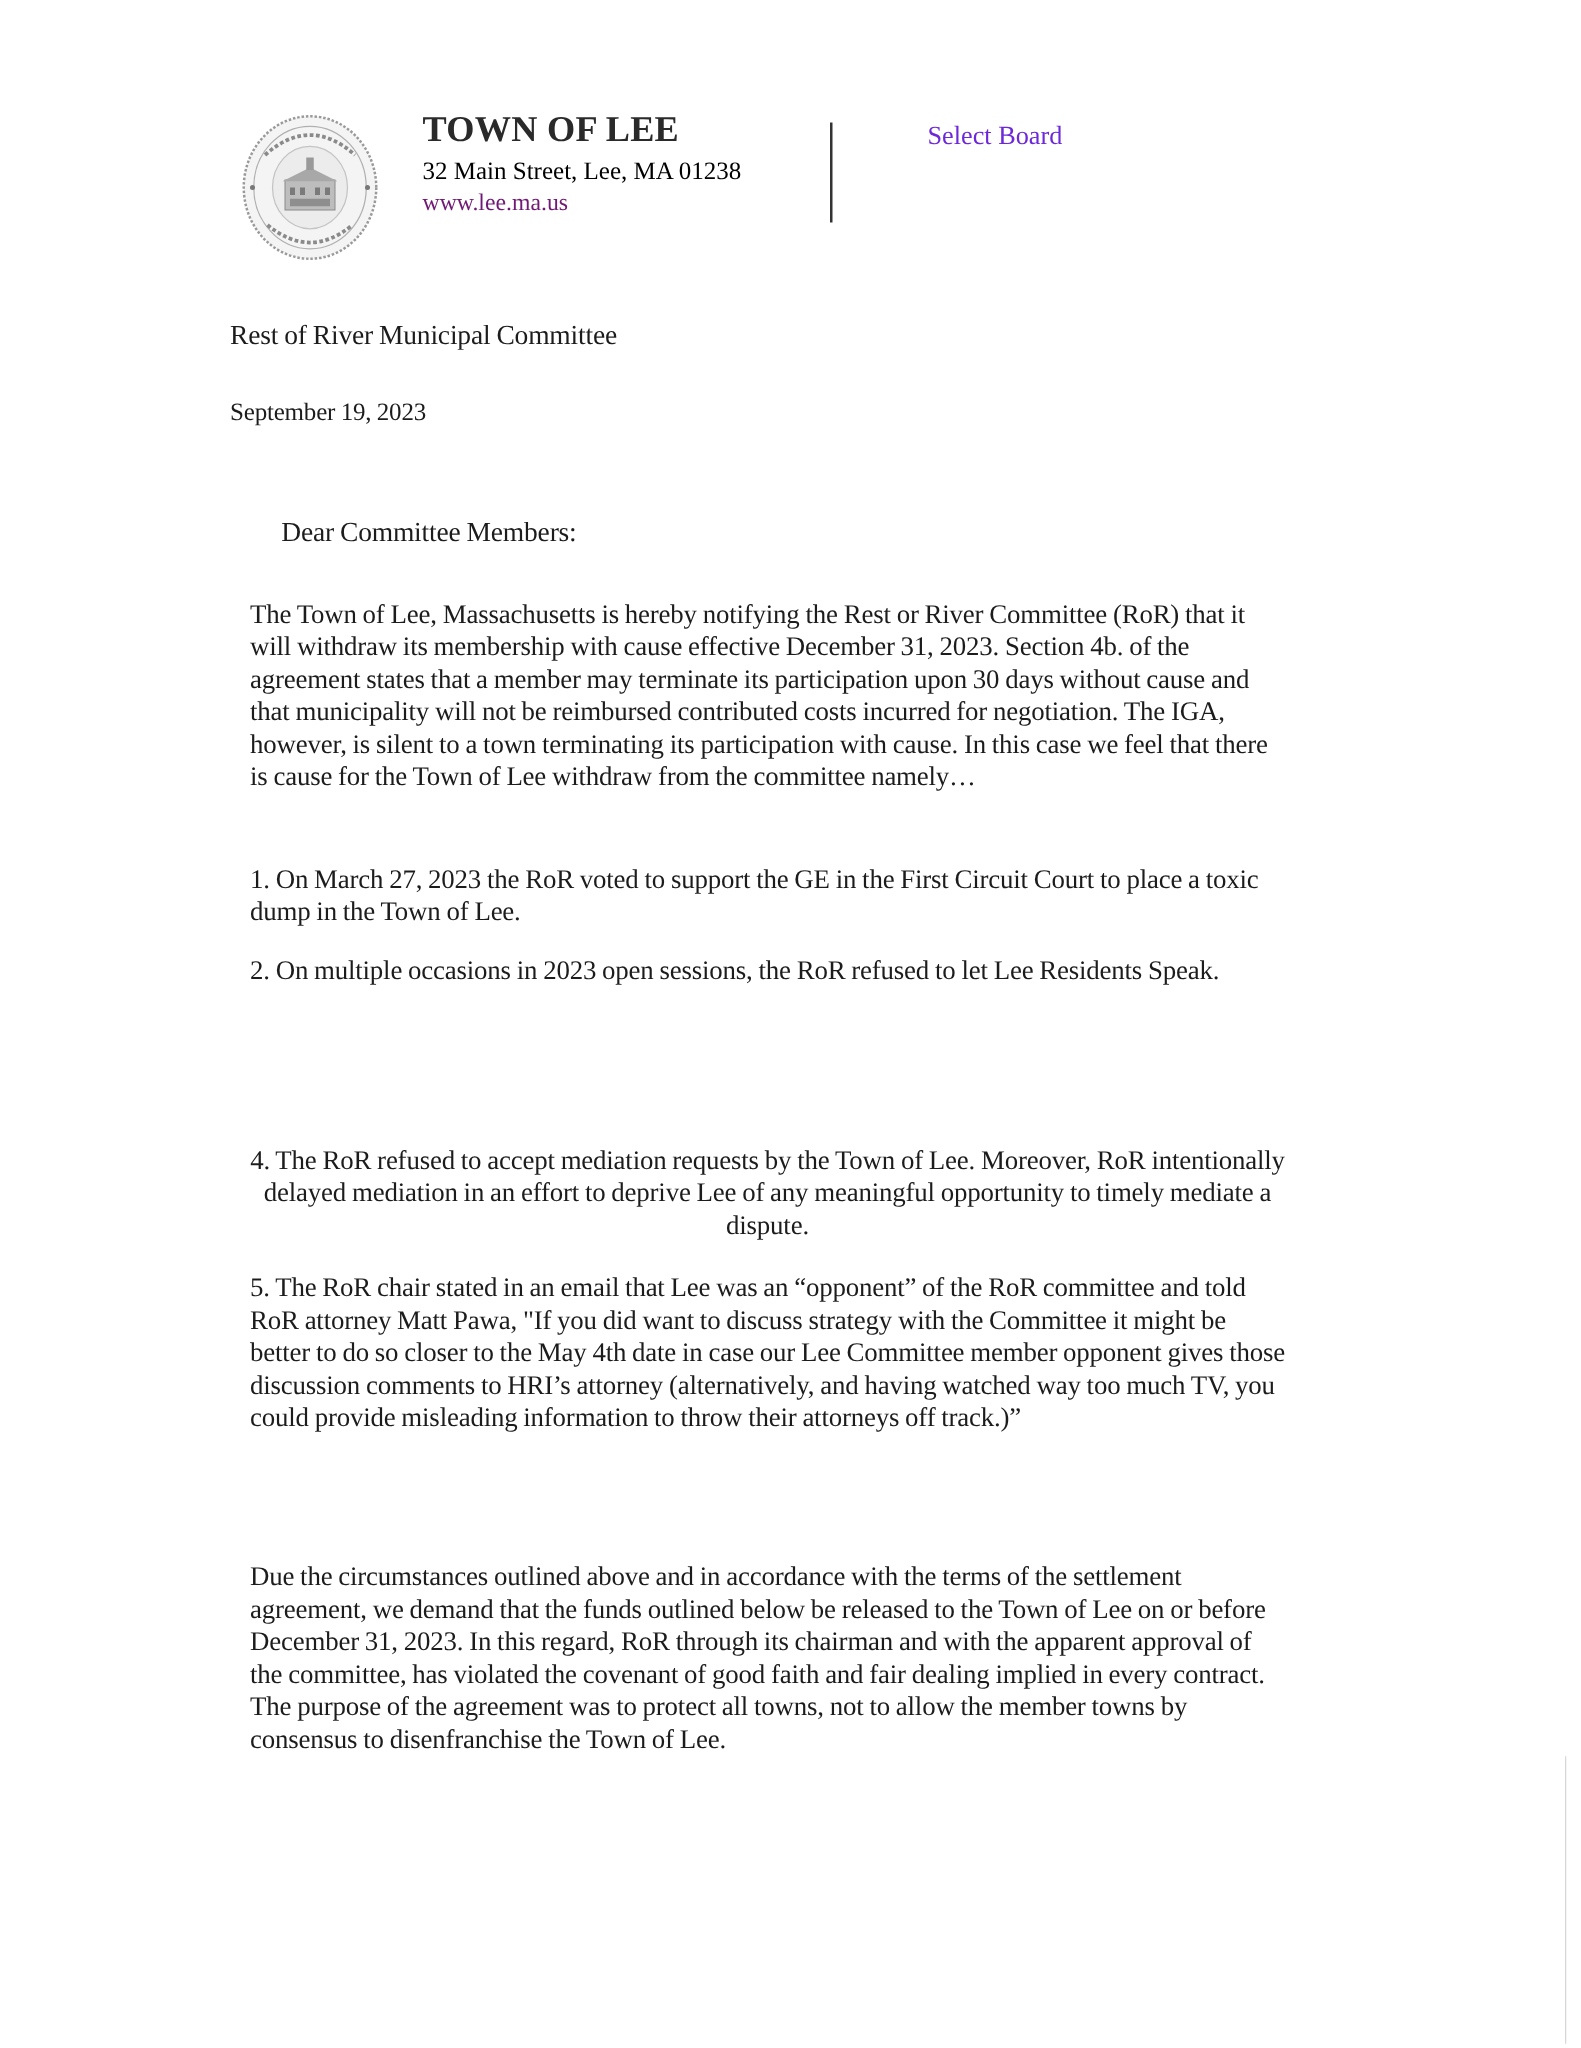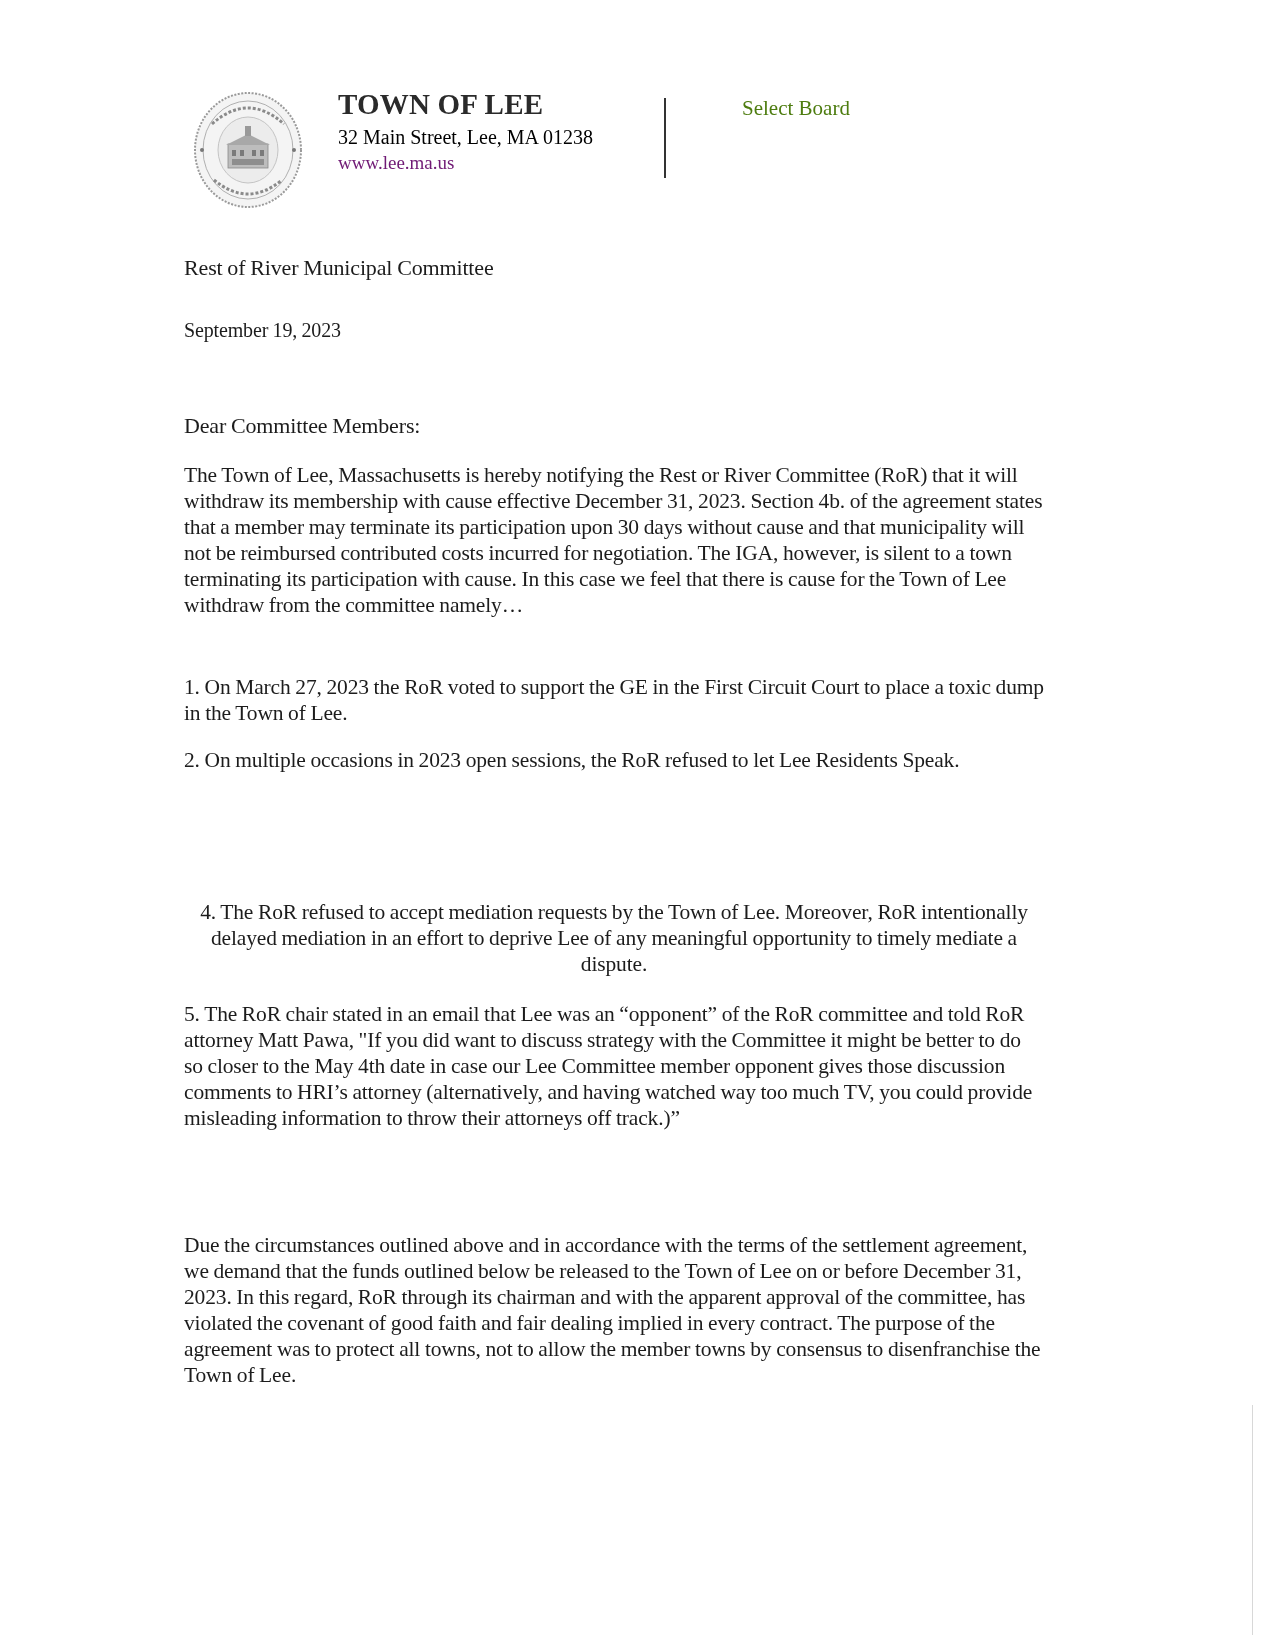--- a/index.html
+++ b/index.html
@@ -53,40 +53,40 @@
   .lh-divider {
     position: absolute;
     left: 664px; top: 98px;
     width: 2px; height: 80px;
     background: #333;
   }
   .lh-dept {
     position: absolute;
     left: 742px; top: 96px;
     font-size: 21px;
-    color: #4d7c0f;
+    color: #6d28d9;
     white-space: nowrap;
   }
   
   .body-text {
     position: absolute;
     left: 184px;
     width: 860px;
     font-size: 21.5px;
     line-height: 26px;
     color: #1c1c1c;
     letter-spacing: -0.15px;
     word-spacing: -0.5px;
   }
   .body-text p {
-    margin: 0;
+    margin: 16px;
   }
   .recipient { top: 255px; font-size: 22px; }
   .date { top: 317px; font-size: 20px; }
-  .salutation { top: 413px; font-size: 22px; }
+  .salutation { top: 413px; font-size: 22px; margin-left: 41px; }
   .intro { top: 462px; }
   .item1 { top: 674px; }
   .item2 { top: 747px; }
   .item3 { top: 822px; }
   .item4 { top: 899px; text-align: center; }
   .item5 { top: 1001px; }
   .closing { top: 1232px; }
   .scan-edge {
     position: absolute;
     left: 1252px; top: 1405px;

